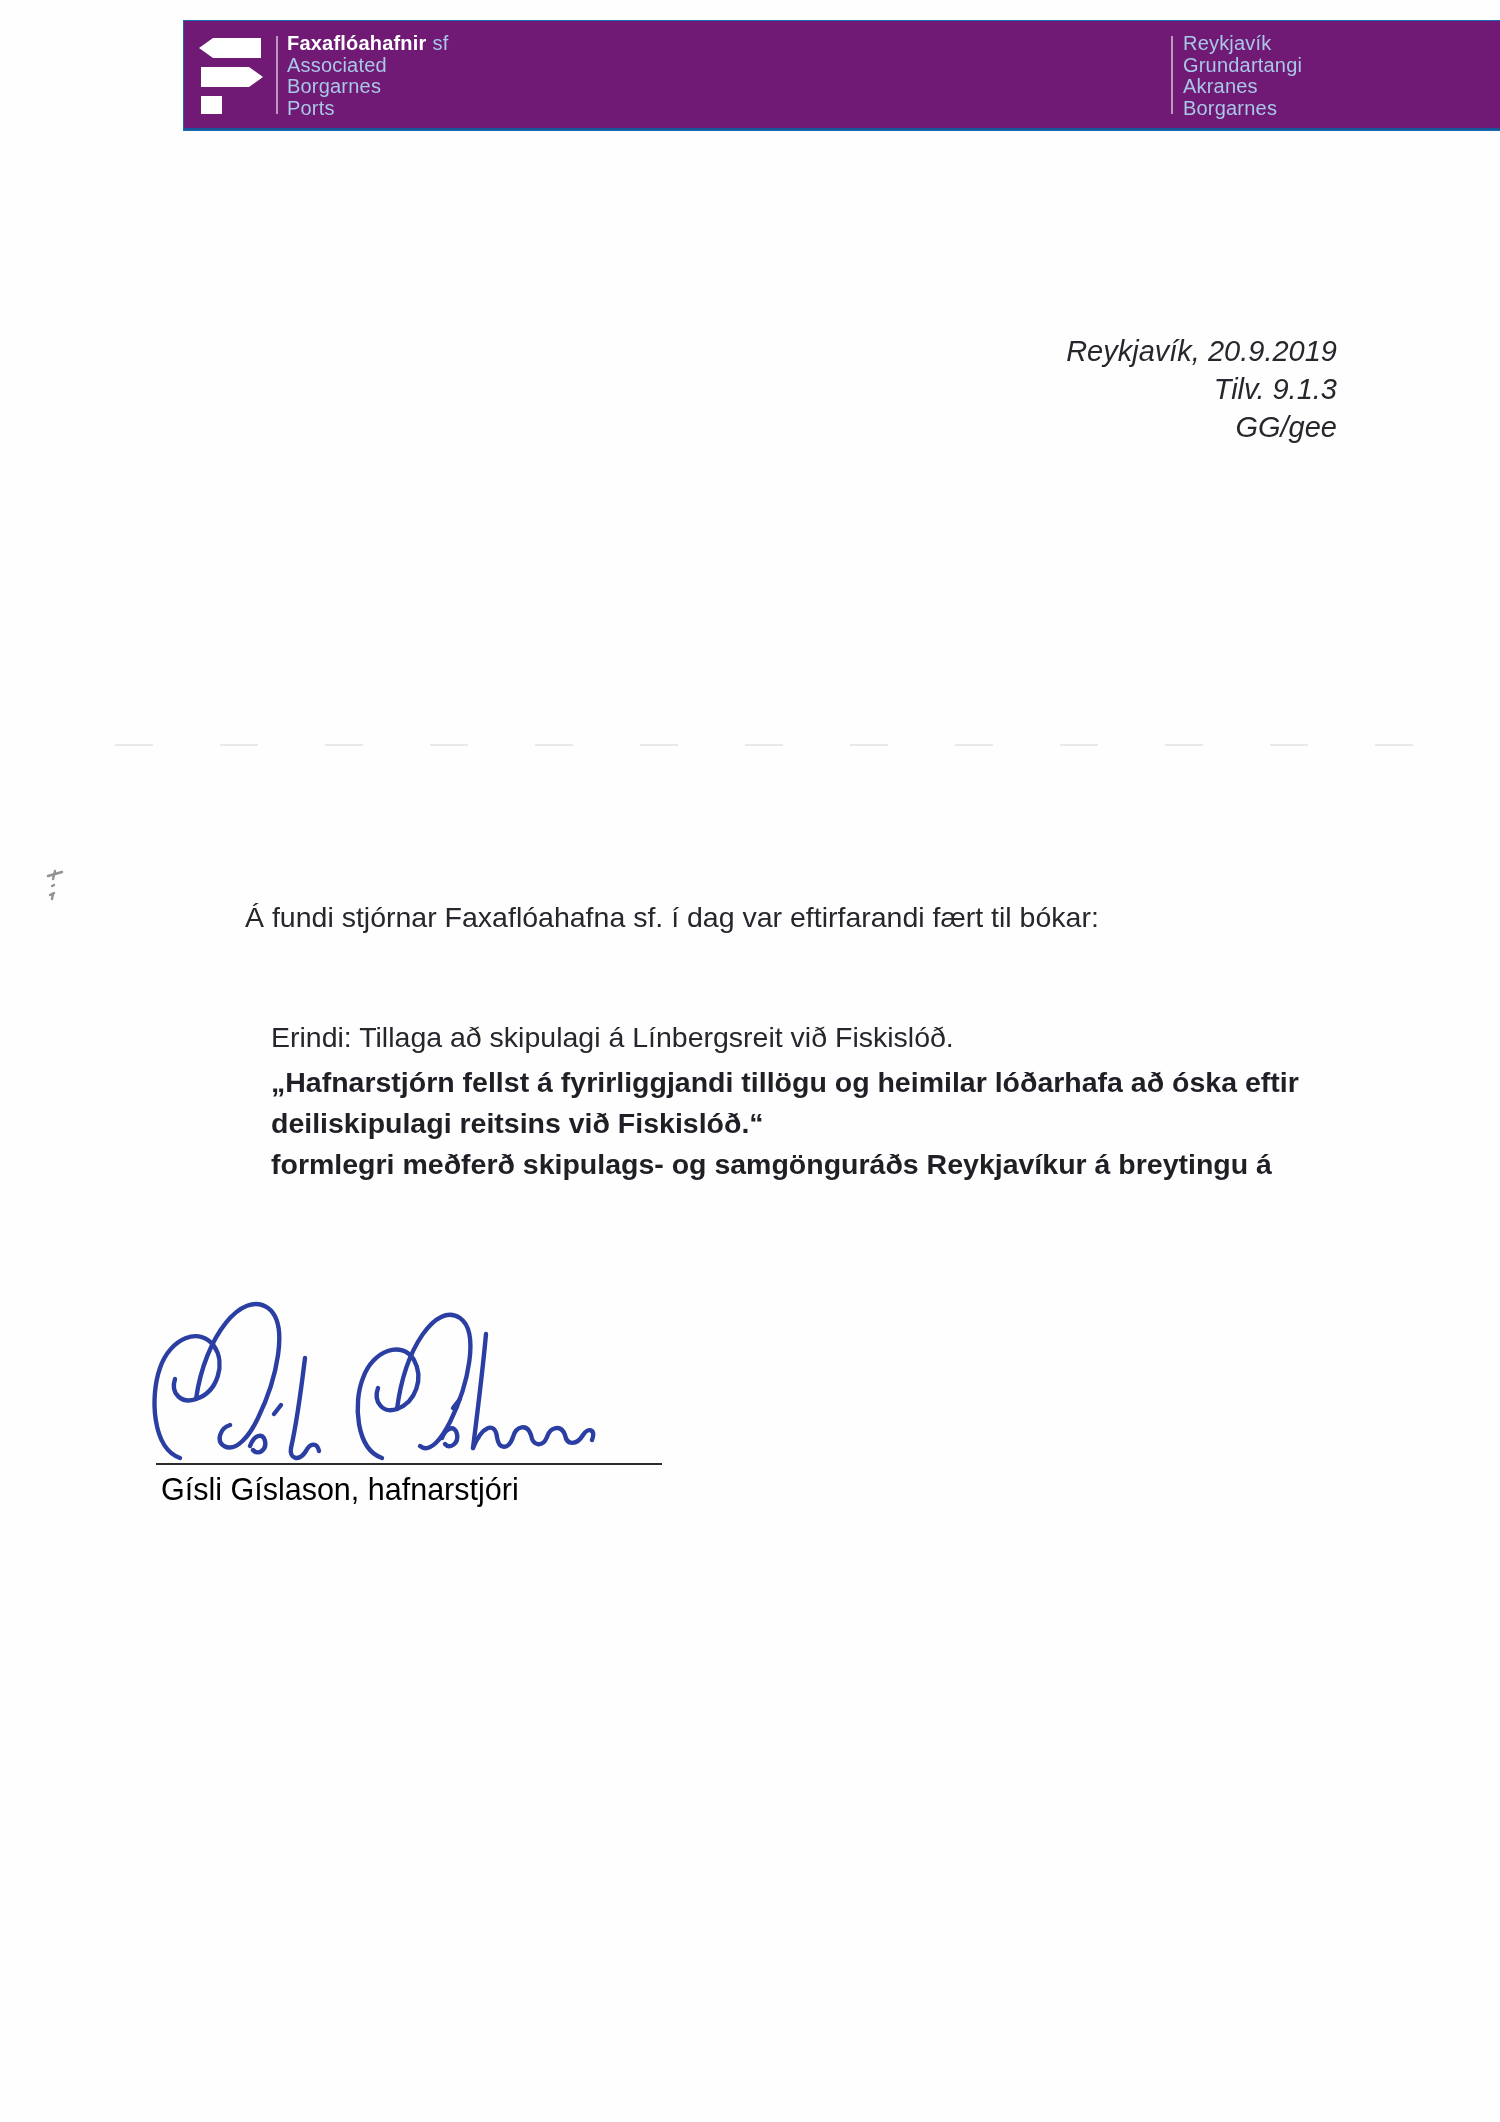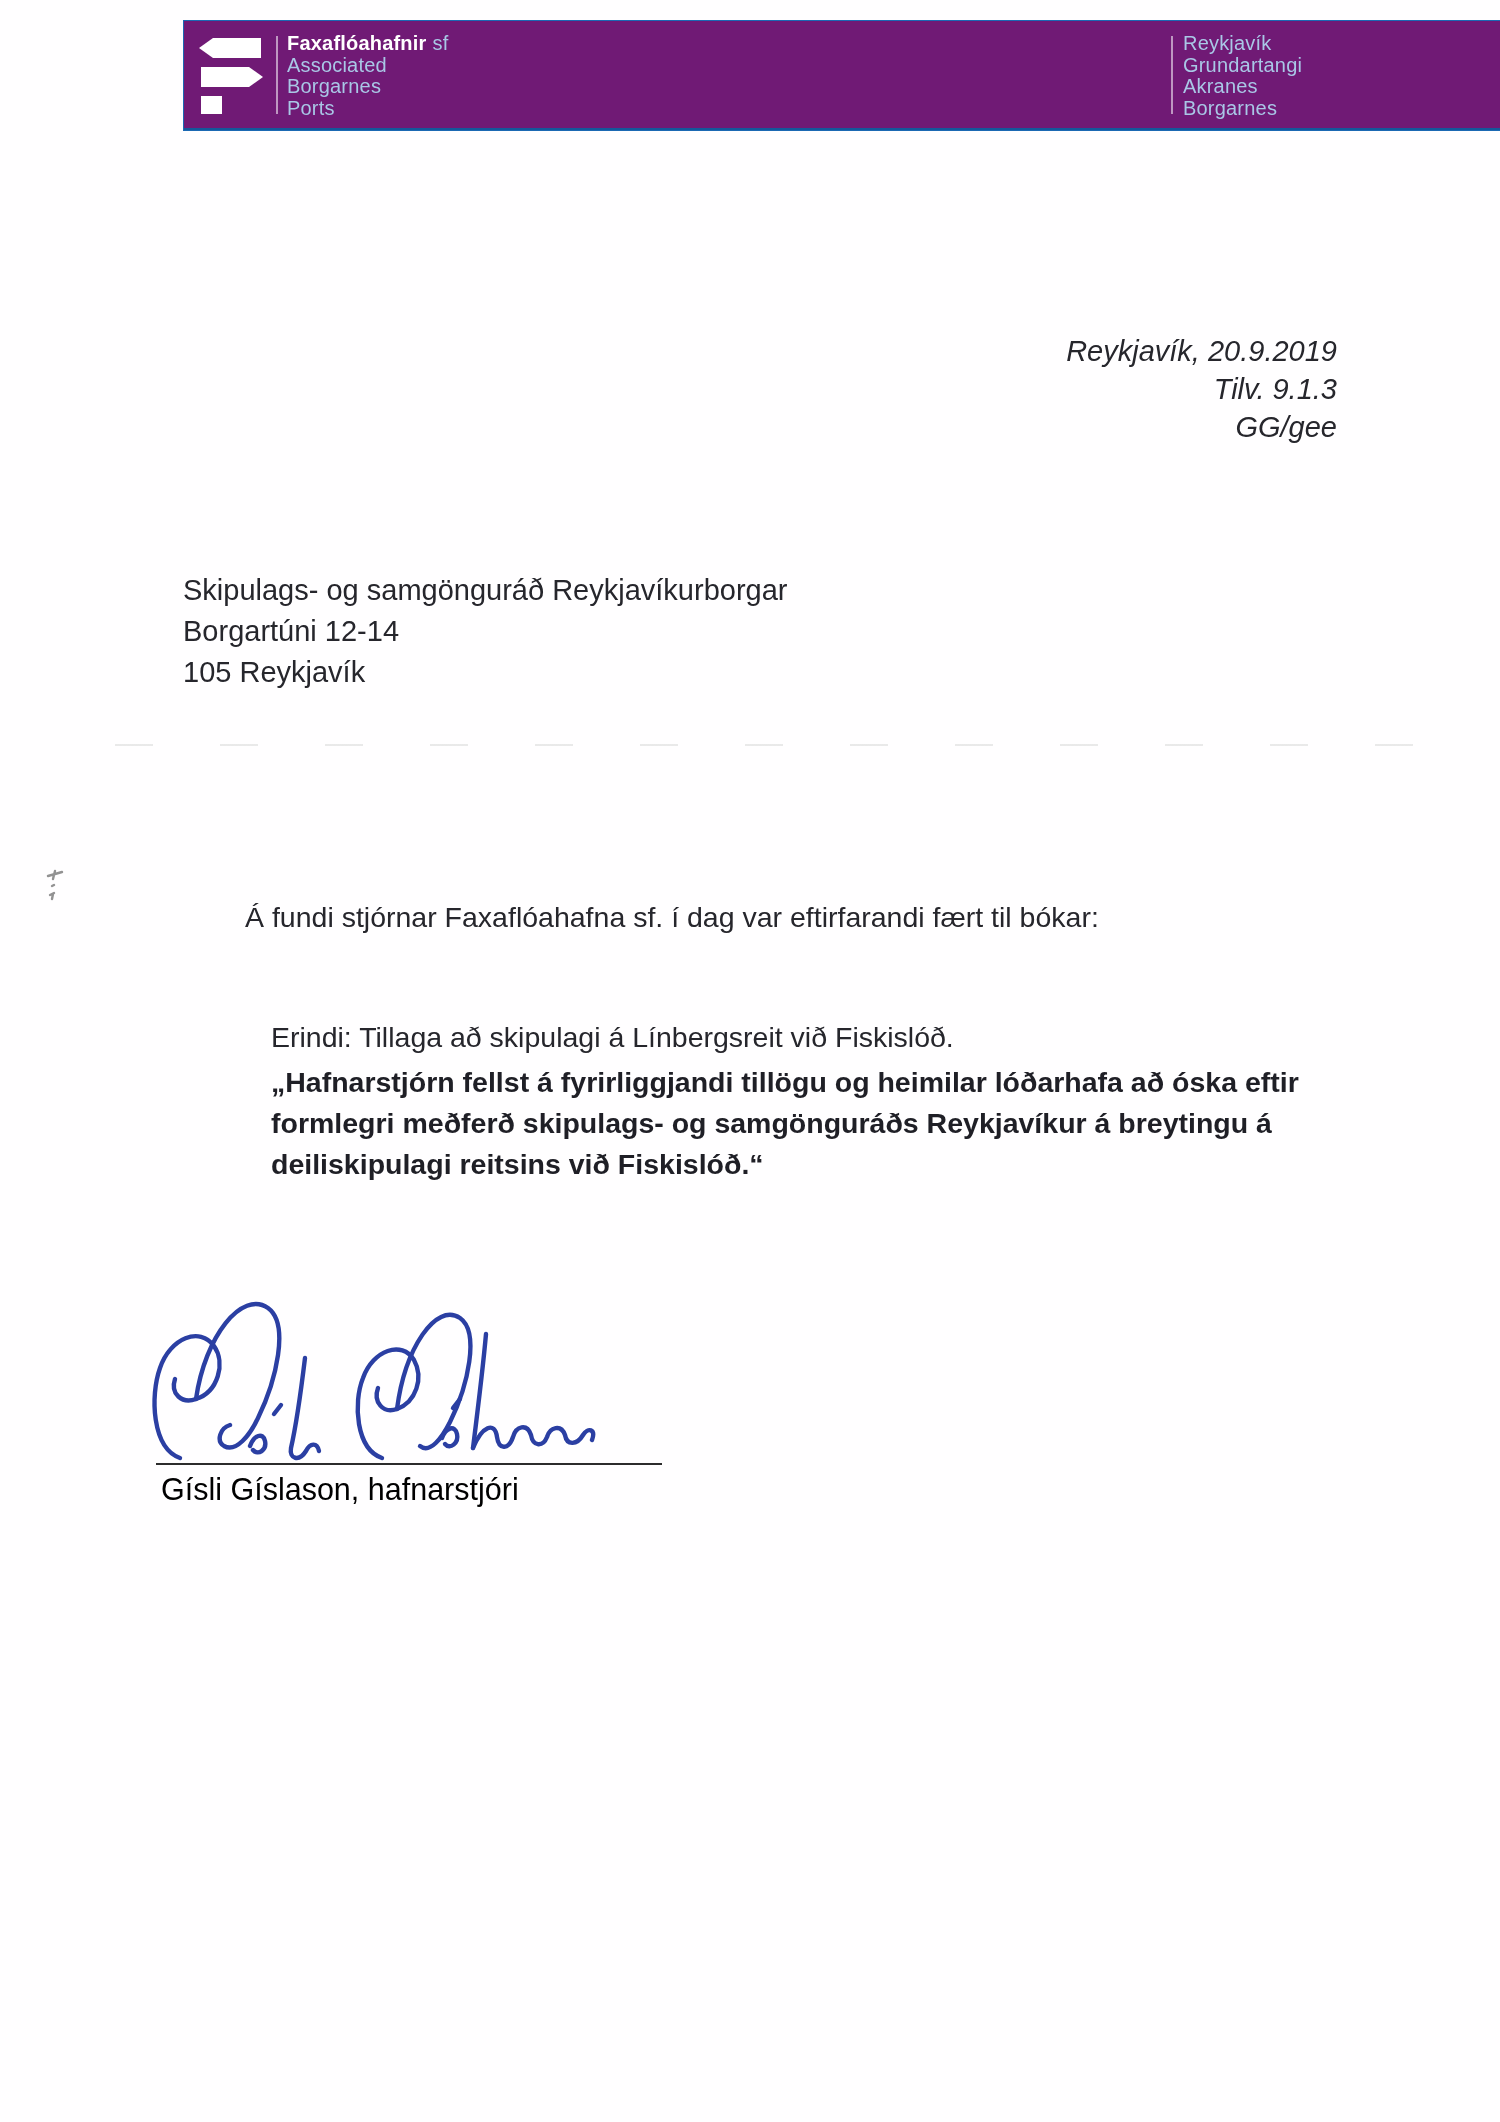--- a/index.html
+++ b/index.html
@@ -99,37 +99,32 @@
       <div>Borgarnes</div>
     </div>
   </div>
 
   <div class="meta">
     <div>Reykjavík, 20.9.2019</div>
     <div>Tilv. 9.1.3</div>
     <div>GG/gee</div>
   </div>
 
-  <div class="recipient">
-    <div>Skipulags- og samgönguráð Reykjavíkurborgar</div>
-    <div>Borgartúni 12-14</div>
-    <div>105 Reykjavík</div>
-  </div>
 
   <div class="scan-dashes"></div>
   <svg class="margin-mark" width="30" height="44" viewBox="0 0 30 44">
     <path d="M6,14 L20,10 M13,9 L11,17 M10,24 L12,23 M8,33 L12,31 M11,32 L10,37" stroke="#4a4a4a" stroke-width="2.4" fill="none" stroke-linecap="round" opacity="0.75"></path>
   </svg>
 
   <div class="intro">Á fundi stjórnar Faxaflóahafna sf. í dag var eftirfarandi fært til bókar:</div>
   <div class="subject">Erindi: Tillaga að skipulagi á Línbergsreit við Fiskislóð.</div>
   <div class="resolution">
     <div>„Hafnarstjórn fellst á fyrirliggjandi tillögu og heimilar lóðarhafa að óska eftir</div>
+    <div>deiliskipulagi reitsins við Fiskislóð.“</div>
     <div>formlegri meðferð skipulags- og samgönguráðs Reykjavíkur á breytingu á</div>
-    <div>deiliskipulagi reitsins við Fiskislóð.“</div>
   </div>
 
   <svg class="sig-svg" width="450" height="180" viewBox="0 0 450 180">
     <g fill="none" stroke="#2b3fa3" stroke-width="4.4" stroke-linecap="round" stroke-linejoin="round">
 
       <path d="M30,162 C2,152 0,100 10,72 C20,42 50,30 64,50 C76,67 68,96 46,103 C32,108 20,98 25,83"></path>
       <path d="M46,103 C55,40 92,-6 118,12 C140,28 126,85 108,122 C100,139 86,157 74,150 C66,145 70,132 80,129"></path>
 
       <path d="M100,150 C104,139 113,136 115,145 C117,154 108,160 103,154"></path>
       <path d="M124,118 L131,109"></path>

